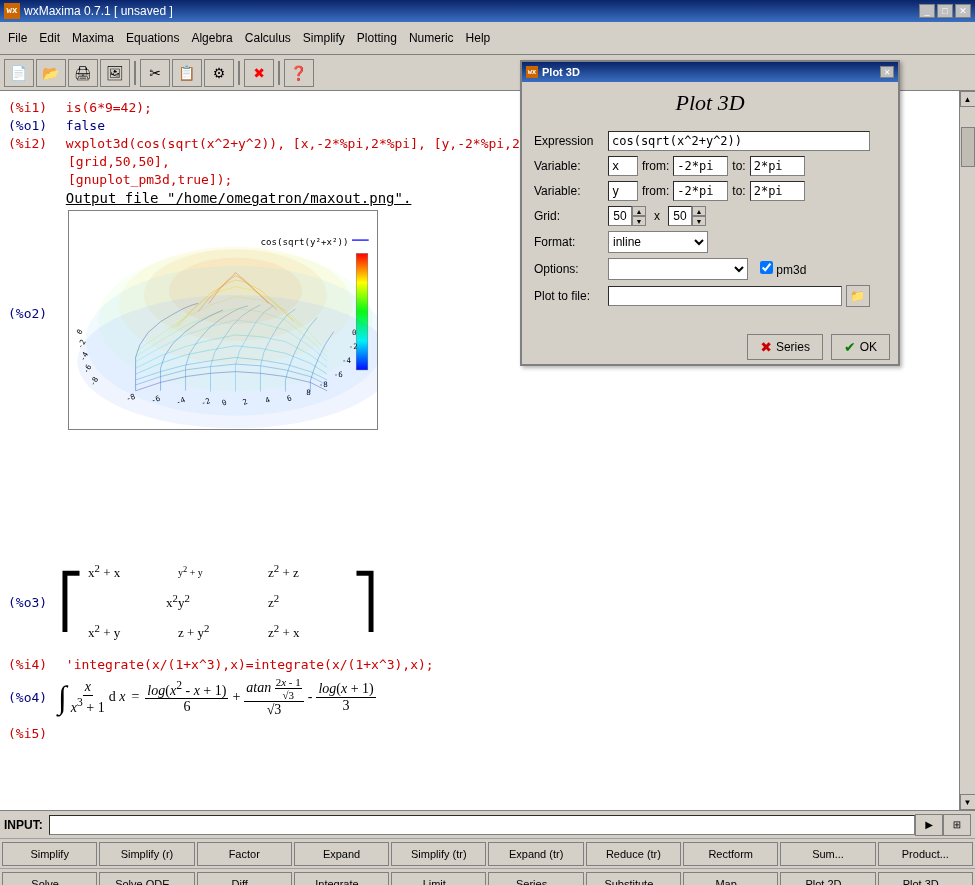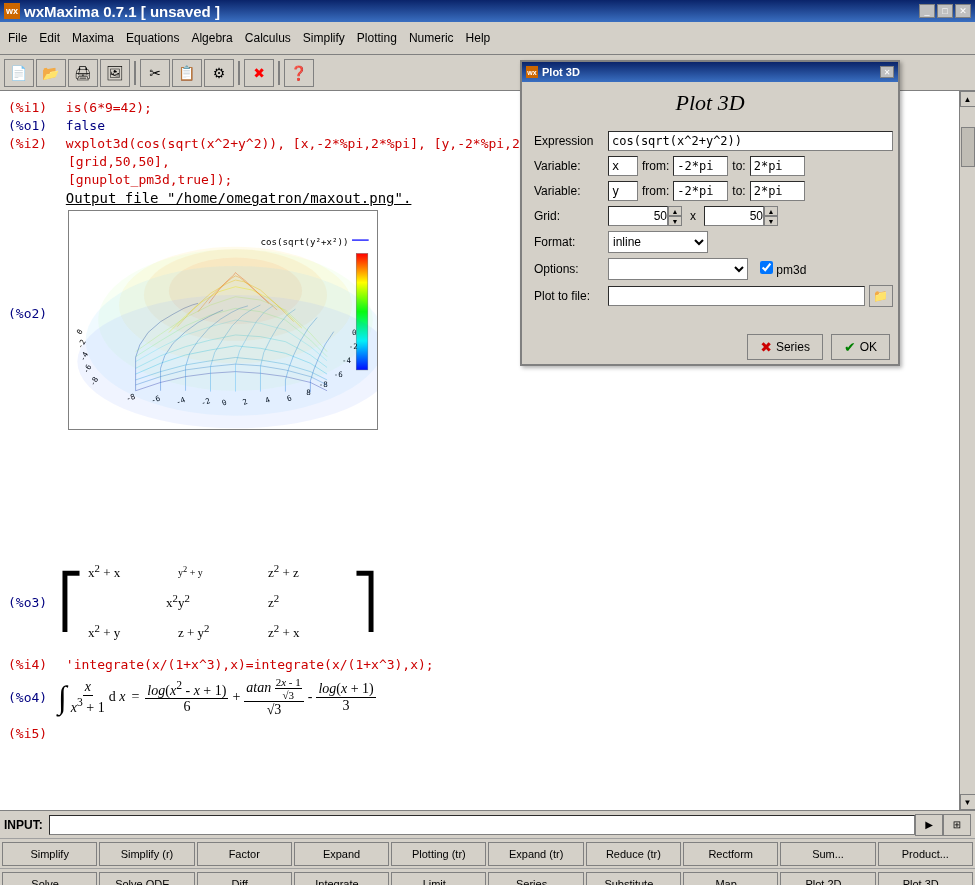--- a/index.html
+++ b/index.html
@@ -23,22 +23,22 @@
       justify-content: space-between;
       padding: 0 4px;
       user-select: none;
     }
     .title-bar-left {
       display: flex;
       align-items: center;
       gap: 4px;
     }
     .title-bar-title {
-      font-size: 15px;
-      font-weight: bold;
+      font-size: 12px;
+      font-weight: normal;
     }
     .title-bar-controls {
       display: flex;
       gap: 2px;
     }
     .title-btn {
       width: 16px;
       height: 14px;
       background: #c0c0c0;
       border: 1px solid #808080;
@@ -265,21 +265,21 @@
       cursor: pointer;
     }
     .dialog-heading {
       text-align: center;
       font-size: 22px;
       font-style: italic;
       font-family: serif;
       margin: 8px 0 6px 0;
     }
     .dialog-body {
-      padding: 4px 5px 8px 12px;
+      padding: 4px 28px 8px 12px;
     }
     .dialog-row {
       display: flex;
       align-items: center;
       margin: 5px 0;
       gap: 4px;
       font-size: 12px;
     }
     .dialog-label {
       min-width: 70px;
@@ -301,25 +301,25 @@
       border: 1px solid #808080;
       background: white;
       font-size: 12px;
       width: 100px;
     }
     .dialog-spinner {
       display: flex;
       align-items: center;
     }
     .spin-input {
-      width: 60px;
+      width: 24px;
       height: 20px;
       border: 1px inset #808080;
       background: white;
-      text-align: right;
+      text-align: center;
       font-size: 12px;
     }
     .spin-btns {
       display: flex;
       flex-direction: column;
     }
     .spin-btn {
       width: 14px;
       height: 10px;
       background: #d4d0c8;
@@ -366,20 +366,21 @@
     .app-icon {
       width: 16px;
       height: 16px;
       background: #cc6600;
       display: inline-flex;
       align-items: center;
       justify-content: center;
       color: white;
       font-size: 9px;
       font-weight: bold;
+      font-family: Liberation Mono, monospace;
     }
   </style>
 </head>
 <body>
 
 <div class="title-bar">
   <div class="title-bar-left">
     <div class="app-icon">wx</div>
     <span class="title-bar-title">wxMaxima 0.7.1 [ unsaved ]</span>
   </div>
@@ -620,21 +621,21 @@
   <input type="text" class="input-field" style="">
   <div class="input-btn">▶</div>
   <div class="input-btn">⊞</div>
 </div>
 
 <div class="btn-row">
   <button class="calc-btn">Simplify</button>
   <button class="calc-btn">Simplify (r)</button>
   <button class="calc-btn">Factor</button>
   <button class="calc-btn">Expand</button>
-  <button class="calc-btn">Plotting (tr)</button>
+  <button class="calc-btn">Simplify (tr)</button>
   <button class="calc-btn">Expand (tr)</button>
   <button class="calc-btn">Reduce (tr)</button>
   <button class="calc-btn">Rectform</button>
   <button class="calc-btn">Sum...</button>
   <button class="calc-btn">Product...</button>
 </div>
 
 <div class="btn-row">
   <button class="calc-btn">Solve...</button>
   <button class="calc-btn">Solve ODE...</button>

